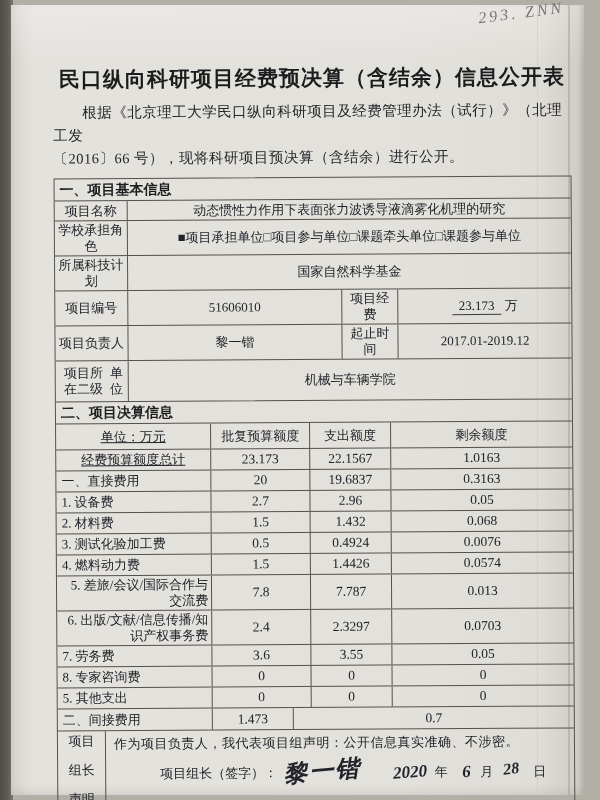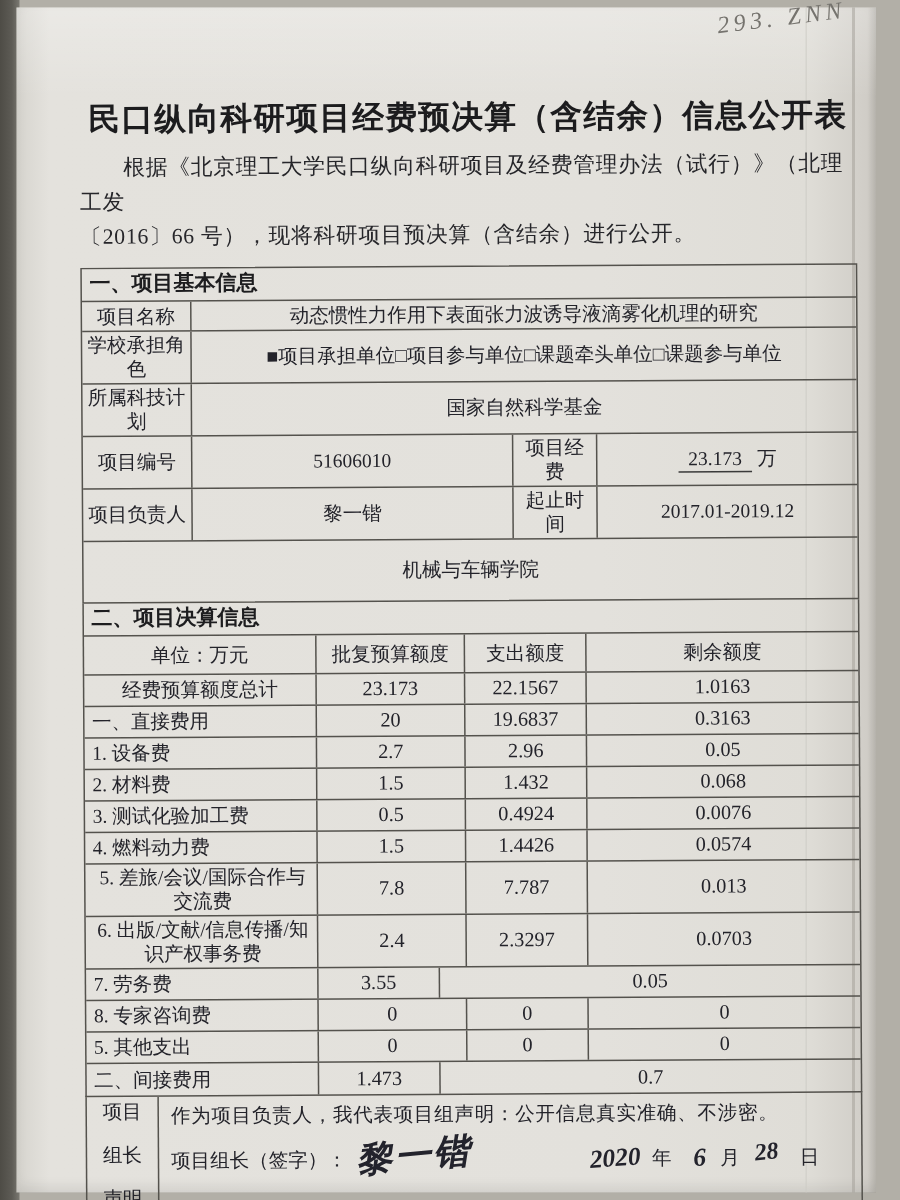--- a/index.html
+++ b/index.html
@@ -60,35 +60,35 @@
   .t1 .lab2 { width:56px; }
   .t1 .v2 { flex:1; }
   .t1 .tall { min-height:40px; }
   .u-num { border-bottom:1px solid #3a3a3a; padding:0 7px; }
   .unit-2l span { display:block; }
 
   
   .t2 { margin-top:0; border-top:none; }
   .t2 .row { min-height:21px; }
   .t2 .hrow { min-height:26px; }
-  .t2 .c-label { width:154px; justify-content:flex-start; text-align:center; padding-left:5px; }
-  .t2 .c-label.center { justify-content:center; text-align:center; padding-left:3px; }
+  .t2 .c-label { width:154px; justify-content:flex-start; text-align:right; padding-left:5px; }
+  .t2 .c-label.center { justify-content:center; text-align:center; padding-left:3px;text-decoration:underline; }
   .t2 .c-budget { width:99px; }
   .t2 .c-spent { width:81px; }
   .t2 .c-remain { flex:1; }
   .t2 .num { font-size:13.5px; }
 
   
   .decl { border-top:none; }
   .decl .row { min-height:62px; border-bottom:none; }
   .decl .d-lab { width:47px; flex-direction:column; justify-content:center; line-height:17px;gap:12px; }
   .decl .d-body { flex:1; display:block; text-align:left; padding:3px 6px 4px 8px; }
   .stmt { font-size:13px; line-height:19px; letter-spacing:.5px; }
   .signrow { display:flex; align-items:center; margin-top:4px; height:34px; }
-  .signlab { font-size:13px; white-space:nowrap; }
+  .signlab { font-size:13px; margin-left:46px; white-space:nowrap; }
   .hand { font-style:italic; color:#23232c; }
   .sig { font-size:24px; font-weight:bold; transform:rotate(-5deg); margin-left:6px;
     letter-spacing:2px; position:relative; top:-2px; white-space:nowrap; }
   .dategrp { margin-left:auto; display:flex; align-items:center; font-size:13px; }
   .dg-y { font-size:17px; font-weight:bold; transform:rotate(-4deg); margin-right:8px; }
   .dg-m { font-size:17px; font-weight:bold; transform:rotate(-3deg); margin:0 10px 0 14px; }
   .dg-d { font-size:16px; font-weight:bold; transform:rotate(-6deg); margin:0 12px 0 10px; position:relative; top:-3px; }
   .dg-unit { color:#23232a; }
   .dg-unit.last { margin-right:22px; margin-left:2px; }
 
@@ -139,20 +139,24 @@
         </div>
 
         <div class="row">
           <div class="cell lab">项目负责人</div>
           <div class="cell v1">黎一锴</div>
           <div class="cell lab2">起止时间</div>
           <div class="cell v2">2017.01-2019.12</div>
         </div>
 
         <div class="row tall">
+          <div class="cell lab unit-2l">
+            <span>项目所在二级</span>
+            <span>单位</span>
+          </div>
           <div class="cell val">机械与车辆学院</div>
         </div>
       </div>
 
       <div class="tbl t2">
         <div class="band">二、项目决算信息</div>
 
         <div class="row hrow">
           <div class="cell c-label center">单位：万元</div>
           <div class="cell c-budget">批复预算额度</div>
@@ -203,20 +207,21 @@
           <div class="cell c-remain num">0.013</div>
         </div>
         <div class="row">
           <div class="cell c-label">6. 出版/文献/信息传播/知识产权事务费</div>
           <div class="cell c-budget num">2.4</div>
           <div class="cell c-spent num">2.3297</div>
           <div class="cell c-remain num">0.0703</div>
         </div>
         <div class="row">
           <div class="cell c-label">7. 劳务费</div>
+          <div class="cell c-budget num">3.6</div>
           <div class="cell c-spent num">3.55</div>
           <div class="cell c-remain num">0.05</div>
         </div>
         <div class="row">
           <div class="cell c-label">8. 专家咨询费</div>
           <div class="cell c-budget num">0</div>
           <div class="cell c-spent num">0</div>
           <div class="cell c-remain num">0</div>
         </div>
         <div class="row">

